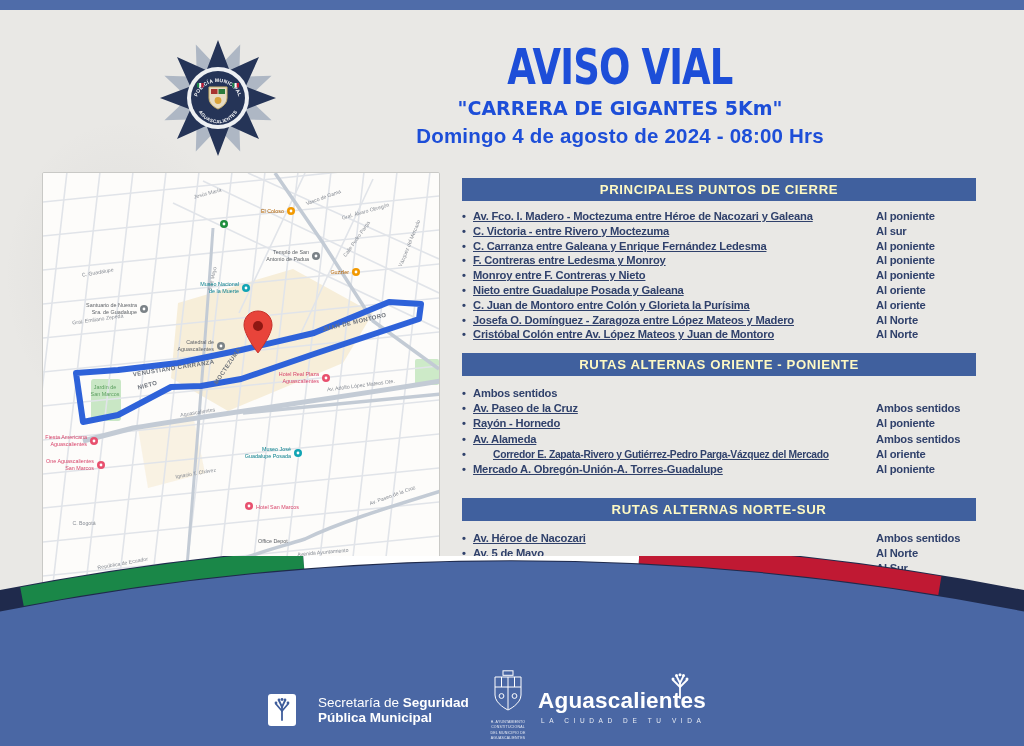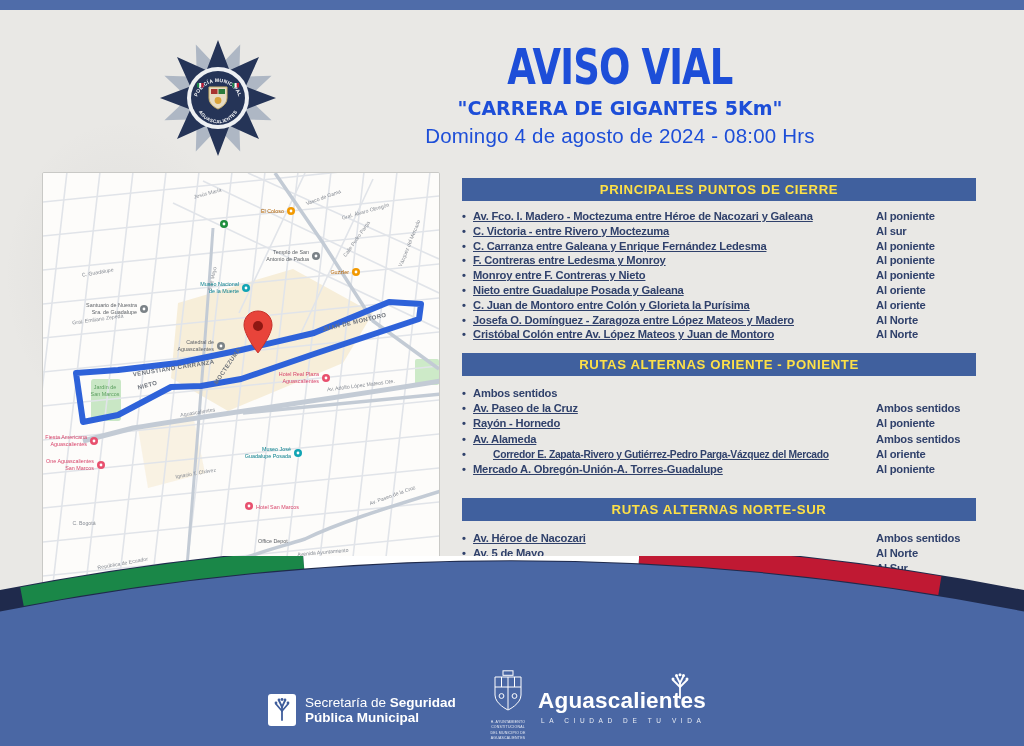--- a/index.html
+++ b/index.html
@@ -6,43 +6,43 @@
   .poster{position:relative;width:1024px;height:746px;background:#e9e8e5;overflow:hidden;
           font-family:"Liberation Sans",sans-serif;}
   .topbar{position:absolute;top:0;left:0;width:1024px;height:10px;background:#4f6ca9;}
   .wm{position:absolute;left:-40px;top:60px;width:320px;height:430px;
       background:radial-gradient(closest-side,rgba(110,110,118,.08),transparent 72%);}
   
   .titleblock{position:absolute;left:310px;top:46px;width:620px;text-align:center;color:#1d4ed8;}
   .title{display:inline-block;font-family:"DejaVu Sans",sans-serif;font-weight:bold;font-size:42px;
          letter-spacing:-1px;transform:scale(.88,1.18);transform-origin:center;line-height:1;}
   .subtitle{font-family:"DejaVu Sans",sans-serif;font-weight:bold;font-size:19px;margin-top:9px;letter-spacing:0;}
-  .datetime{font-weight:normal;font-size:20.5px;margin-top:5px;letter-spacing:.2px;}
+  .datetime{font-weight:bold;font-size:20.5px;margin-top:5px;letter-spacing:.2px;}
   .badge-wrap{position:absolute;left:156px;top:32px;width:124px;height:132px;}
   
   .map{position:absolute;left:42px;top:172px;width:396px;height:418px;background:#ffffff;
        border:1px solid #c9c9c6;border-radius:2px;overflow:hidden;box-shadow:0 0 0 2px #f3f2f0 inset;}
   .map svg{display:block;}
   
   .sec{position:absolute;left:462px;width:514px;}
   .sec1{top:178px;} .sec2{top:353px;} .sec3{top:498px;}
-  .sec-h{height:23px;background:#40609e;color:#fde047;font-weight:bold;font-size:13.2px;
+  .sec-h{height:23px;background:#40609e;color:#fef9c3;font-weight:bold;font-size:13.2px;
          letter-spacing:.6px;display:flex;align-items:center;justify-content:center;}
   .rows{padding-top:8px;}
   .sec2 .rows,.sec3 .rows{padding-top:10px;}
   .row{display:flex;align-items:baseline;white-space:nowrap;color:#30416b;font-weight:bold;
        font-size:11.2px;letter-spacing:-.2px;line-height:14.8px;}
   .sec2 .row,.sec3 .row{line-height:15.2px;}
   .row .b{width:11px;flex:none;}
   .row .n{flex:1;min-width:0;text-decoration:underline;}
   .row .d{width:100px;flex:none;}
   .sec2 .row:nth-child(5) .n{font-size:10.3px;letter-spacing:-.3px;margin-left:20px;}
   
   .arc{position:absolute;left:0;top:556px;}
-  .footer-left{position:absolute;left:268px;top:694px;display:flex;gap:9px;align-items:center;color:#fff;}
+  .footer-left{position:absolute;left:268px;top:694px;display:flex;gap:22px;align-items:center;color:#fff;}
   .ssp-box{width:28px;height:32px;background:#ffffff;border-radius:3px;display:flex;align-items:center;justify-content:center;}
   .ssp-text{font-size:13.5px;line-height:15px;}
   .footer-crest{position:absolute;left:475px;top:670px;width:66px;text-align:center;color:#fff;}
   .crest-cap{font-size:3.5px;line-height:4.5px;letter-spacing:.2px;margin-top:2px;color:#e8ecf5;}
   .footer-city{position:absolute;left:538px;top:688px;color:#fff;}
   .city-word{position:relative;font-size:22.5px;font-weight:bold;letter-spacing:.2px;}
   .city-tree{position:absolute;right:14px;top:-15px;}
   .city-tag{font-size:6.5px;letter-spacing:4.6px;margin-top:3px;margin-left:3px;color:#e8ecf5;}
   
   .lbl{font-size:5.2px;fill:#878c94;}

